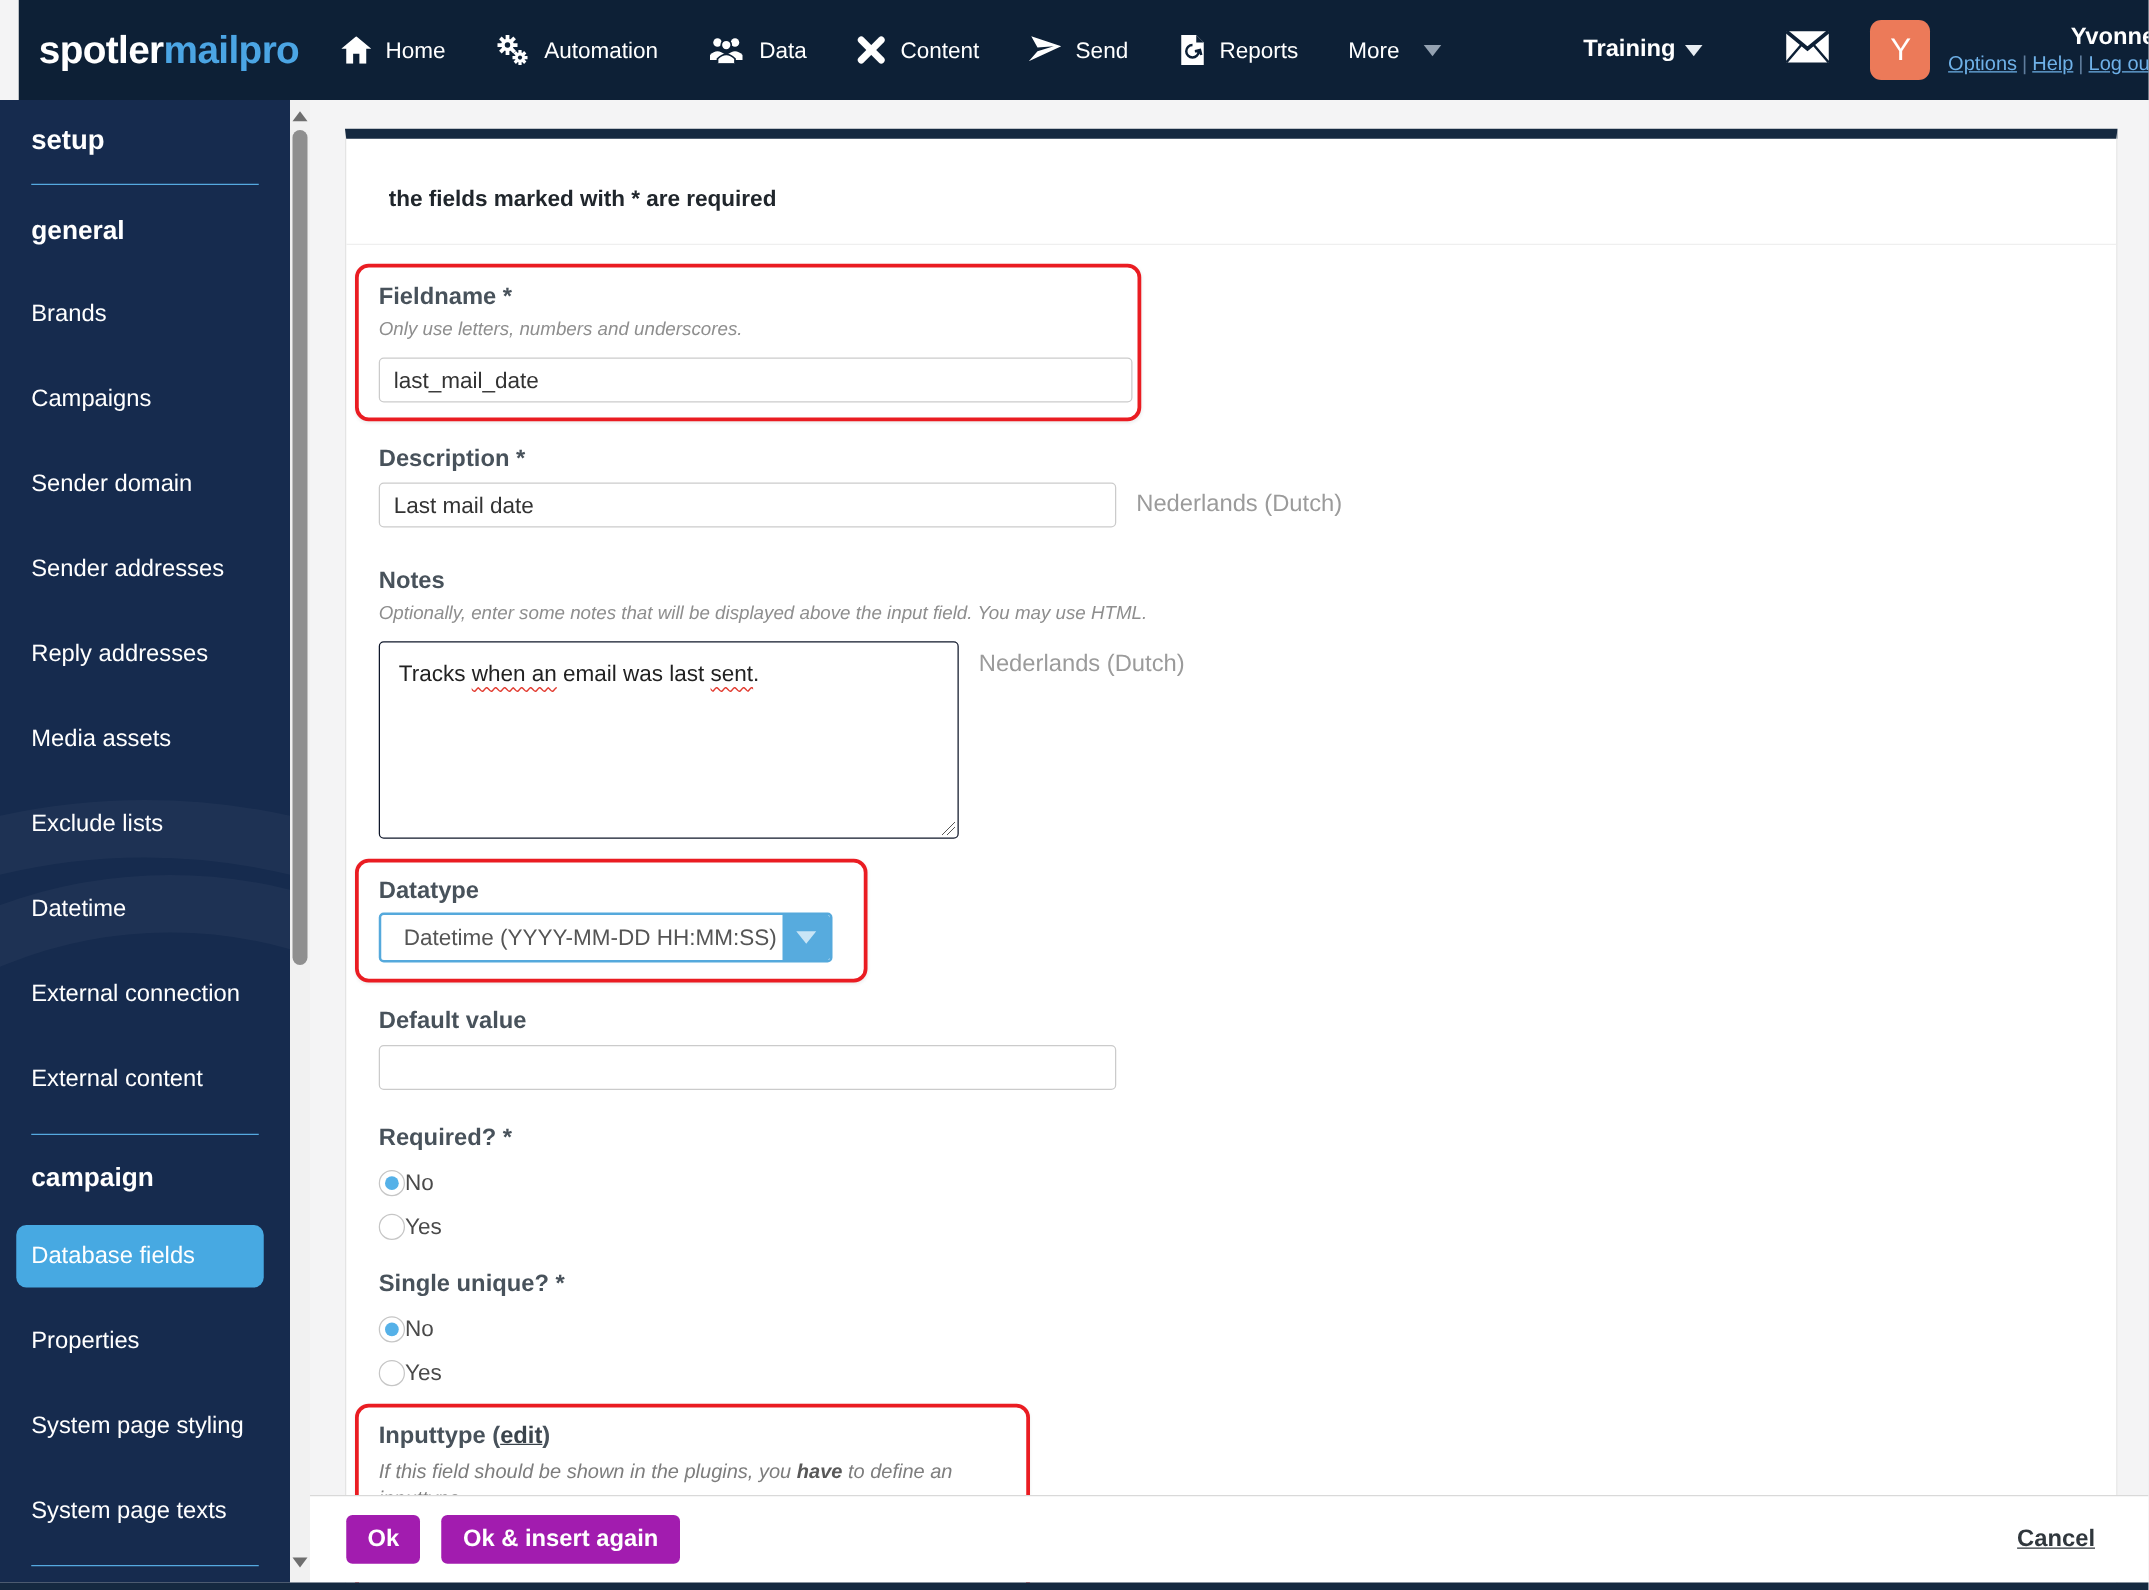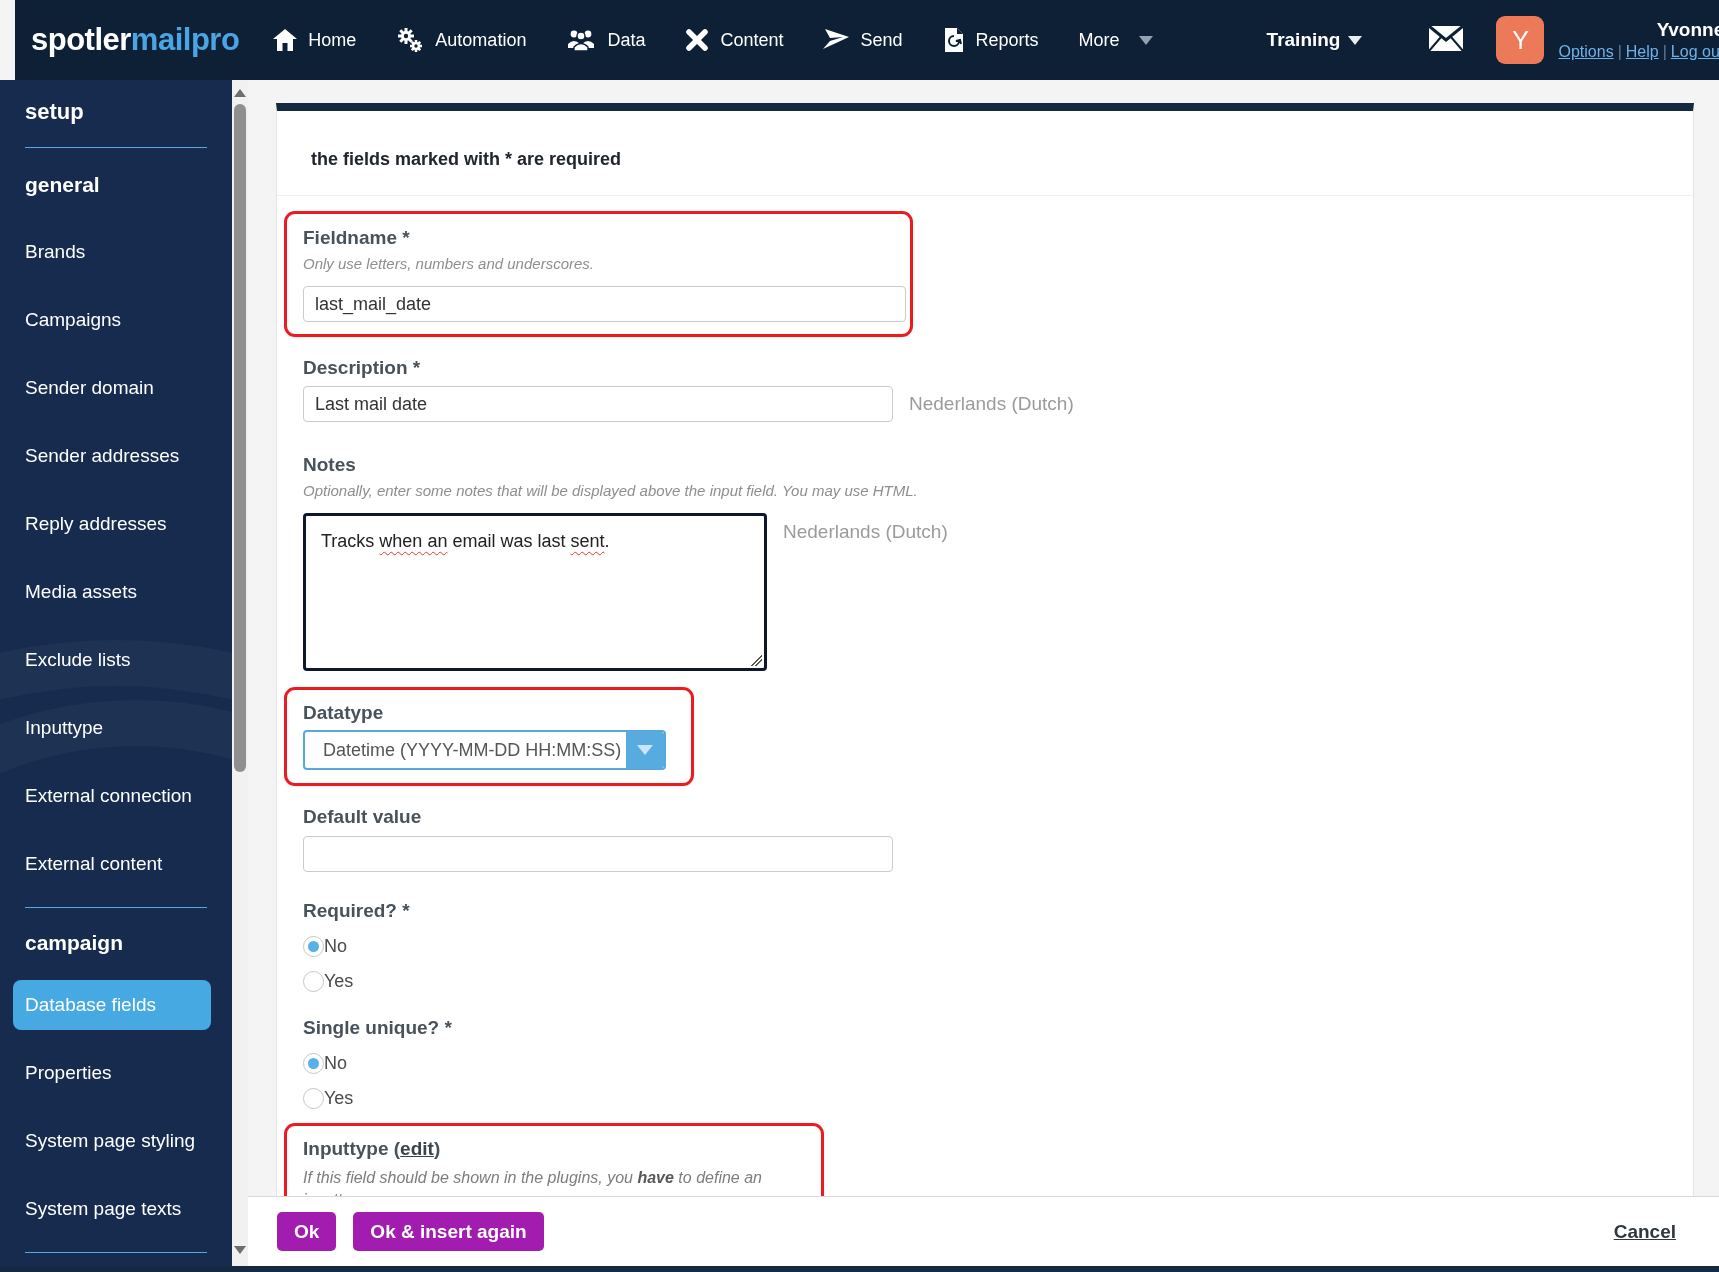--- a/index.html
+++ b/index.html
@@ -65,21 +65,21 @@
   .fhelper { margin-top:4px; font-size:15px; font-style:italic; color:#8e8e8e; line-height:20px; }
   .tinput { display:block; height:36px; border:1px solid #cbcbcb; border-radius:4px; font-family:inherit;
             font-size:18px; color:#333; padding:0 11px; background:#fff; outline:none; width:590px; }
   .box-fieldname .tinput { margin-top:12px; width:100%; }
   .group { margin-left:26px; }
   .g-desc { margin-top:19px; }
   .g-desc .in-row { margin-top:6px; display:flex; align-items:center; }
   .lang { margin-left:16px; font-size:19px; color:#9b9b9b; }
   .g-notes { margin-top:31px; }
   .notes-row { margin-top:12px; display:flex; align-items:flex-start; }
-  .notesarea { position:relative; width:464px; height:158px; border:3px solid #0f172a; border-radius:4px;
+  .notesarea { position:relative; width:464px; height:158px; border:1px solid #0f172a; border-radius:4px;
                padding:13px 15px; font-size:18px; color:#222; background:#fff; cursor:text; line-height:24px; }
   .notesarea .grip { position:absolute; right:2px; bottom:2px; width:11px; height:11px;
       background:linear-gradient(135deg, transparent 0 50%, #555 50% 56%, transparent 56% 68%, #555 68% 74%, transparent 74%); cursor:nwse-resize; }
   .misspell { text-decoration:underline wavy #e23b30 1px; text-underline-offset:4px; }
   .notes-row .lang { margin-top:8px; }
 
   .select { margin-top:5px; width:363px; height:40px; border:2px solid #55a9dc; border-radius:4px; background:#fff;
             display:flex; align-items:stretch; cursor:pointer; overflow:hidden; }
   .select .sel-text { flex:1; display:flex; align-items:center; padding-left:18px; font-size:18px; color:#555; }
   .select .sel-btn { width:38px; background:#57abde; display:flex; align-items:center; justify-content:center; border-radius:0 2px 2px 0; }
@@ -230,21 +230,21 @@
     <hr class="side-divider">
     <div class="side-head h-sect" style="margin-top:24px">general</div>
     <ul class="side-list" style="margin-top:29px">
       <li class="side-item">Brands</li>
       <li class="side-item">Campaigns</li>
       <li class="side-item">Sender domain</li>
       <li class="side-item">Sender addresses</li>
       <li class="side-item">Reply addresses</li>
       <li class="side-item">Media assets</li>
       <li class="side-item">Exclude lists</li>
-      <li class="side-item">Inputtype</li>
+      <li class="side-item">Datetime</li>
       <li class="side-item">External connection</li>
       <li class="side-item">External content</li>
     </ul>
     <hr class="side-divider" style="margin-top:6px">
     <div class="side-head h-sect" style="margin-top:22px">campaign</div>
     <ul class="side-list" style="margin-top:24px">
       <li class="side-item active">Database fields</li>
       <li class="side-item">Properties</li>
       <li class="side-item">System page styling</li>
       <li class="side-item">System page texts</li>

